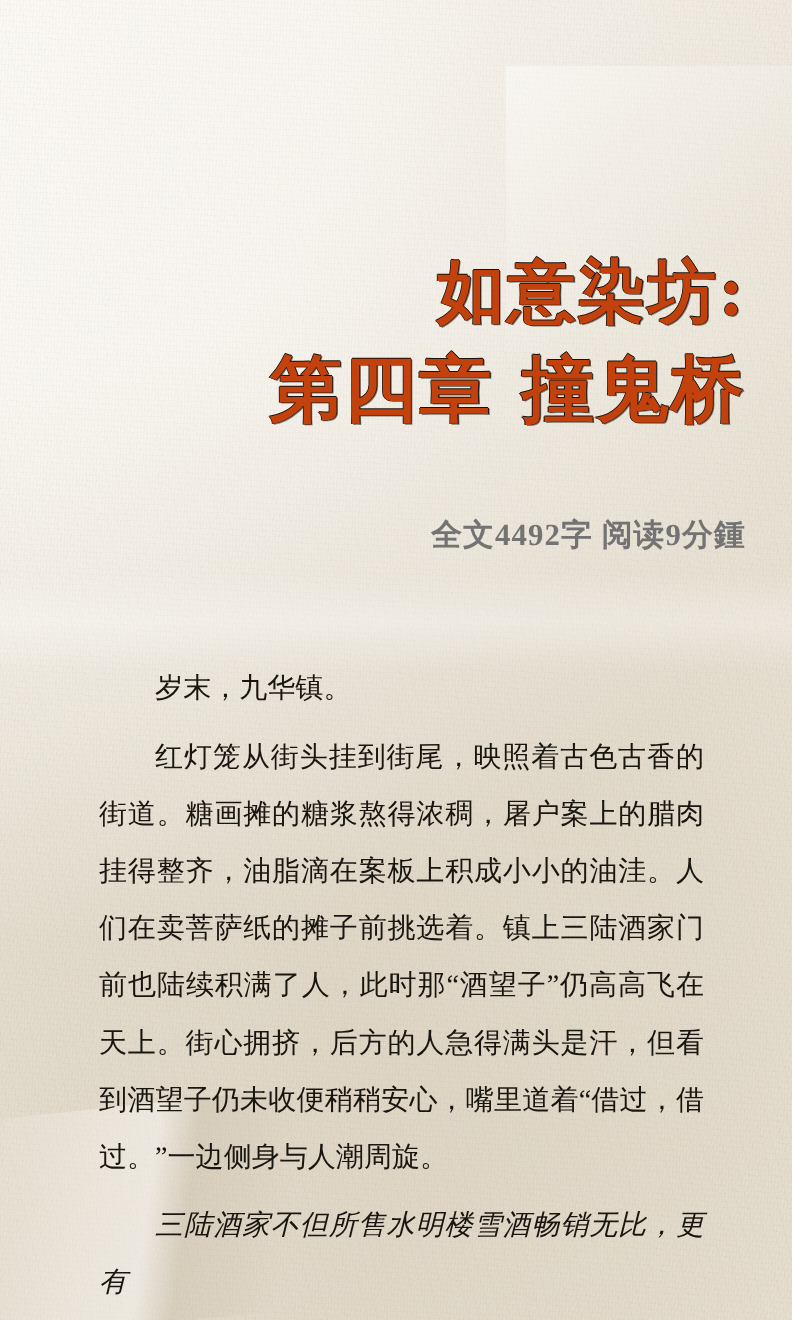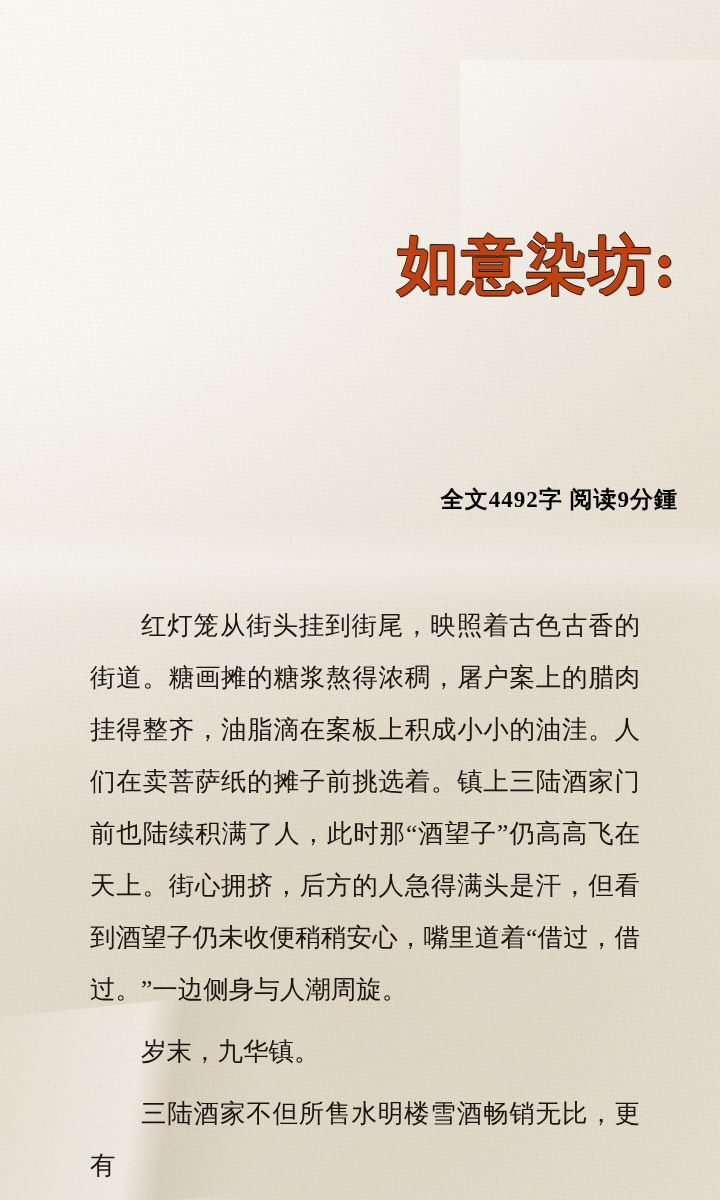--- a/index.html
+++ b/index.html
@@ -88,65 +88,66 @@
        0 -0.7px 0 #17120f,
        1.4px 1.2px 0 rgba(23,18,15,0.55);
     white-space: nowrap;
   }
   .title-line.l1 { font-size: 62px; }
   .title-line.l2 { font-size: 66px; margin-top: 14px; }
 
   .meta {
     position: absolute;
     right: 42px;
-    top: 484px;
+    top: 467px;
     width: 600px;
     text-align: right;
     font-family: "Liberation Serif", "DejaVu Serif", serif;
     font-weight: 700;
-    font-size: 23px;
+    font-size: 28px;
     letter-spacing: 1px;
-    color: #000000;
+    color: #737373;
   }
 
   
   .body-text {
     position: absolute;
     left: 90px;
     top: 600px;
     width: 550px;
     font-family: "Liberation Serif", "DejaVu Serif", serif;
     font-size: 25.5px;
     line-height: 52px;
     color: #19150f;
     text-align: justify;
     text-justify: inter-ideograph;
   }
   .body-text p {
     margin: 0 0 10px 0;
     text-indent: 2em;
   }
-  .body-text p:last-child { margin-bottom: 0; }
+  .body-text p:last-child { margin-bottom: 0; font-style: italic; }
 </style>
 </head>
 <body>
 
 <div class="paper"></div>
 <div class="fiber"></div>
 <div class="crease c2"></div>
 <div class="crease c3"></div>
 <div class="crease c1"></div>
 
 <div class="page">
 
   <div class="title-block">
     <div class="title-line l1">如意染坊:</div>
+    <div class="title-line l2">第四章 撞鬼桥</div>
   </div>
 
   <div class="meta">全文4492字 阅读9分鍾</div>
 
   <div class="body-text">
+    <p>岁末，九华镇。</p>
     <p>红灯笼从街头挂到街尾，映照着古色古香的街道。糖画摊的糖浆熬得浓稠，屠户案上的腊肉挂得整齐，油脂滴在案板上积成小小的油洼。人们在卖菩萨纸的摊子前挑选着。镇上三陆酒家门前也陆续积满了人，此时那“酒望子”仍高高飞在天上。街心拥挤，后方的人急得满头是汗，但看到酒望子仍未收便稍稍安心，嘴里道着“借过，借过。”一边侧身与人潮周旋。</p>
-    <p>岁末，九华镇。</p>
     <p>三陆酒家不但所售水明楼雪酒畅销无比，更有</p>
   </div>
 
 </div>
 
 </body></html>

